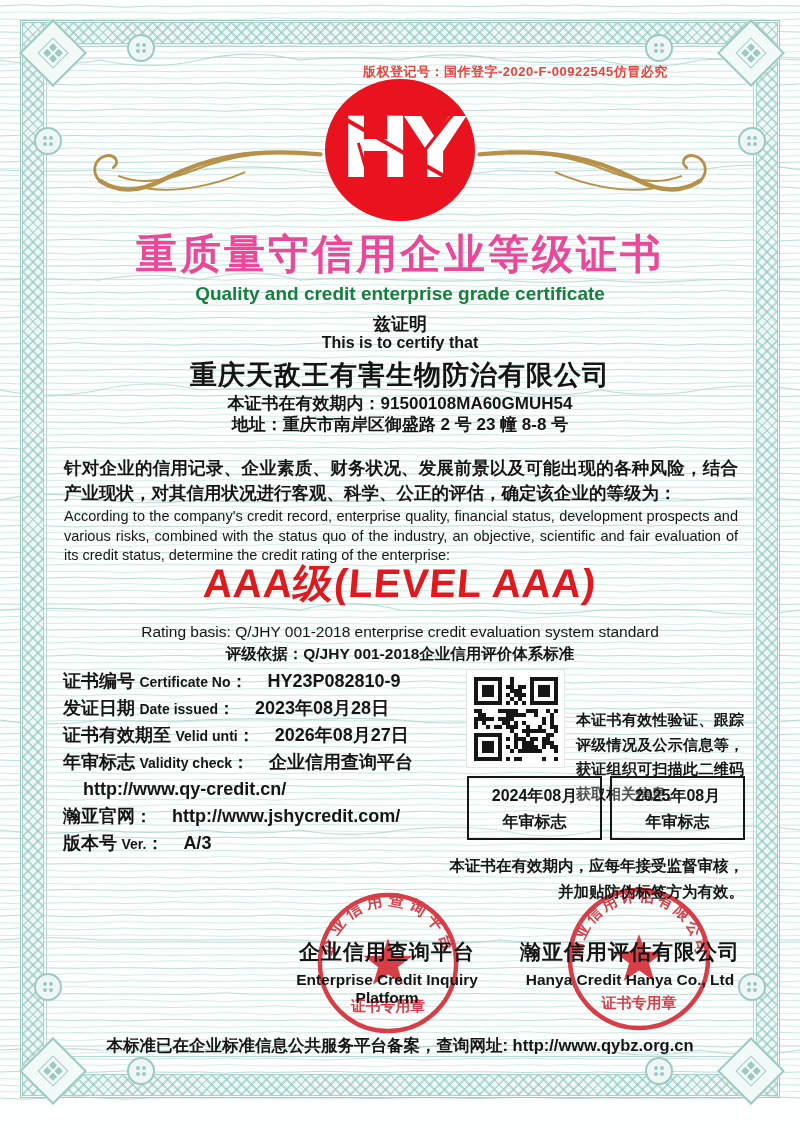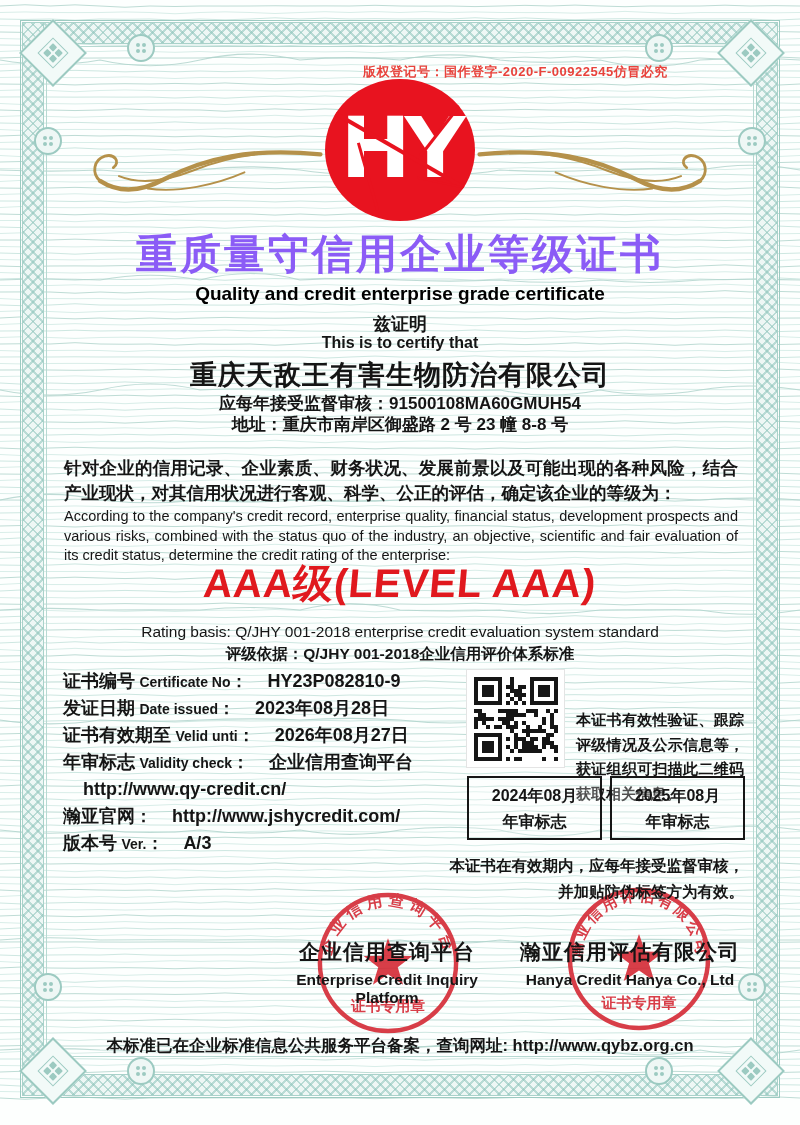--- a/index.html
+++ b/index.html
@@ -49,22 +49,22 @@
   .crack.c1{width:190px;height:4px;left:-16px;top:72px;transform:rotate(30deg);}
   .crack.c2{width:90px;height:3px;left:78px;top:40px;transform:rotate(-52deg);}
   .crack.c3{width:70px;height:3px;left:8px;top:96px;transform:rotate(74deg);}
   .crack.c4{width:60px;height:2px;left:92px;top:104px;transform:rotate(12deg);}
   .flourish{position:absolute;top:122px;width:245px;height:76px;z-index:3;}
   .flourish.left{left:83px;}
   .flourish.right{left:472px;transform:scaleX(-1);}
 
   
   .t-center{position:absolute;left:0;width:800px;text-align:center;z-index:4;}
-  .title-zh{top:227px;font-size:41px;font-weight:700;letter-spacing:3px;color:#8b5cf6;}
-  .title-en{top:283px;font-size:19px;font-weight:600;color:#000000;}
+  .title-zh{top:227px;font-size:41px;font-weight:700;letter-spacing:3px;color:#ec4899;}
+  .title-en{top:283px;font-size:19px;font-weight:600;color:#15803d;}
   .certify-zh{top:312px;font-size:18px;font-weight:600;}
   .certify-en{top:334px;font-size:16px;font-weight:600;}
   .company{top:357px;font-size:27px;font-weight:800;letter-spacing:1px;}
   .code-line{top:392px;font-size:17px;font-weight:600;}
   .addr-line{top:413px;font-size:17px;font-weight:600;}
 
   
   .para{position:absolute;left:64px;width:674px;z-index:4;text-align:justify;}
   .para-zh{top:456px;font-size:17.5px;font-weight:700;line-height:25px;}
   .para-en{top:507px;font-size:14.5px;font-weight:500;line-height:19.5px;}
@@ -412,21 +412,21 @@
     <span class="crack c2"></span>
     <span class="crack c3"></span>
     <span class="crack c4"></span>
   </div>
 
   <div class="t-center title-zh">重质量守信用企业等级证书</div>
   <div class="t-center title-en">Quality and credit enterprise grade certificate</div>
   <div class="t-center certify-zh">兹证明</div>
   <div class="t-center certify-en">This is to certify that</div>
   <div class="t-center company">重庆天敌王有害生物防治有限公司</div>
-  <div class="t-center code-line">应每年接受监督审核：91500108MA60GMUH54</div>
+  <div class="t-center code-line">本证书在有效期内：91500108MA60GMUH54</div>
   <div class="t-center addr-line">地址：重庆市南岸区御盛路 2 号 23 幢 8-8 号</div>
 
   <div class="para para-zh">针对企业的信用记录、企业素质、财务状况、发展前景以及可能出现的各种风险，结合产业现状，对其信用状况进行客观、科学、公正的评估，确定该企业的等级为：</div>
   <div class="para para-en">According to the company's credit record, enterprise quality, financial status, development prospects and various risks, combined with the status quo of the industry, an objective, scientific and fair evaluation of its credit status, determine the credit rating of the enterprise:</div>
   <div class="t-center grade">AAA级(LEVEL AAA)</div>
   <div class="t-center rating-zh">评级依据：Q/JHY 001-2018企业信用评价体系标准</div>
   <div class="t-center rating-en">Rating basis: Q/JHY 001-2018 enterprise credit evaluation system standard</div>
 
   <div class="details">
     <div class="detail-line"><span class="zh">证书编号</span> <span class="en">Certificate No</span><span class="colon">：</span><span class="val">HY23P082810-9</span></div>

